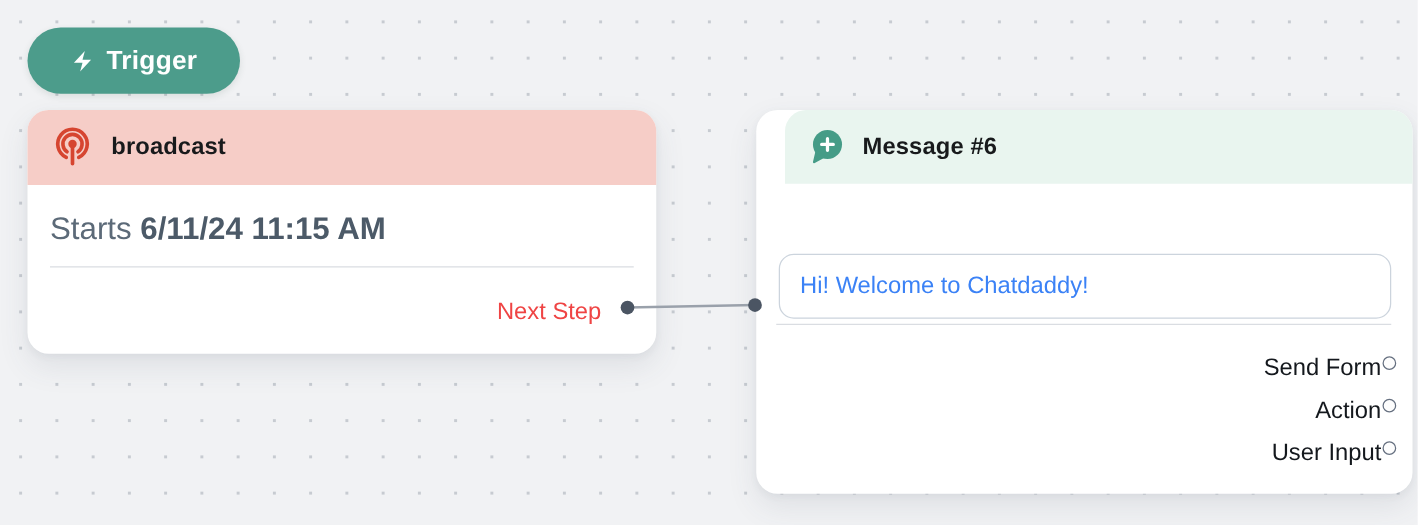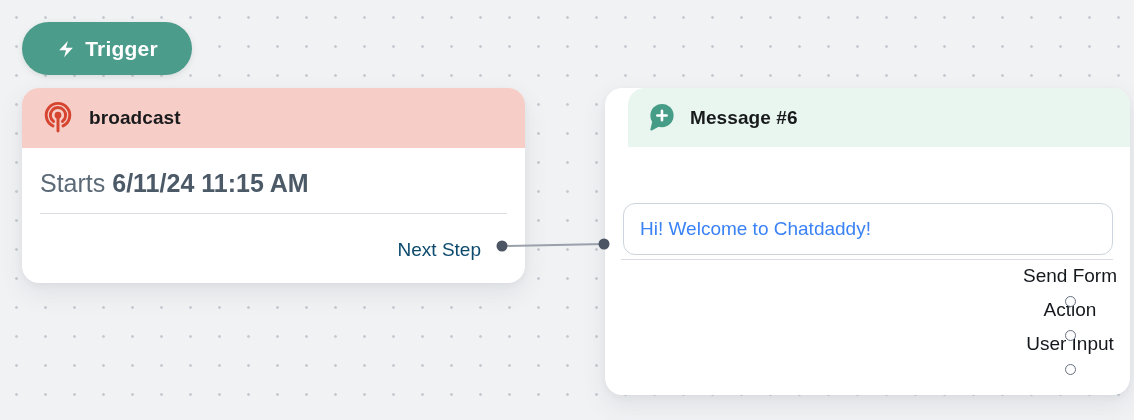--- a/index.html
+++ b/index.html
@@ -60,21 +60,21 @@
     margin:21px 18px 0 18px;
     font-size:25px;color:#5c6a78;
   }
   .schedule-line .dt{font-weight:700;color:#4c5a68;}
   .divider{
     height:1px;background:#dadde2;border:none;margin:0;
   }
   .node-broadcast .divider{position:absolute;left:18px;right:18px;top:125px;}
   .next-step-row{
     position:absolute;right:44px;top:151px;
-    font-size:19px;color:#0c4a6e;
+    font-size:19px;color:#ef4444;
     cursor:pointer;
   }
 
   
   .msg-input{
     position:absolute;left:18px;right:17px;top:79px;
     height:52px;
     border:1.5px solid #ccd4dd;border-radius:12px;
     box-sizing:border-box;
     display:flex;align-items:center;
@@ -83,24 +83,23 @@
     background:#ffffff;
     cursor:text;
     margin-top:36px;
   }
   .node-message .divider{position:absolute;left:16px;right:17px;top:171px;}
   .outputs{
     position:absolute;right:13px;top:190px;
     display:flex;flex-direction:column;gap:0;
   }
   .out-row{
-    display:flex;align-items:center;justify-content:flex-end;gap:14px;
+    display:flex;align-items:center;justify-content:flex-end;gap:1px;
     height:34px;
     cursor:pointer;
-    flex-direction:column;
   }
   .out-label{font-size:19px;color:#14181d;white-space:nowrap;}
   .port-hollow{
     width:9px;height:9px;border-radius:50%;
     border:1.7px solid #667080;background:#fdfdfd;
     position:relative;top:-5px;
     flex:0 0 auto;
   }
 
   

